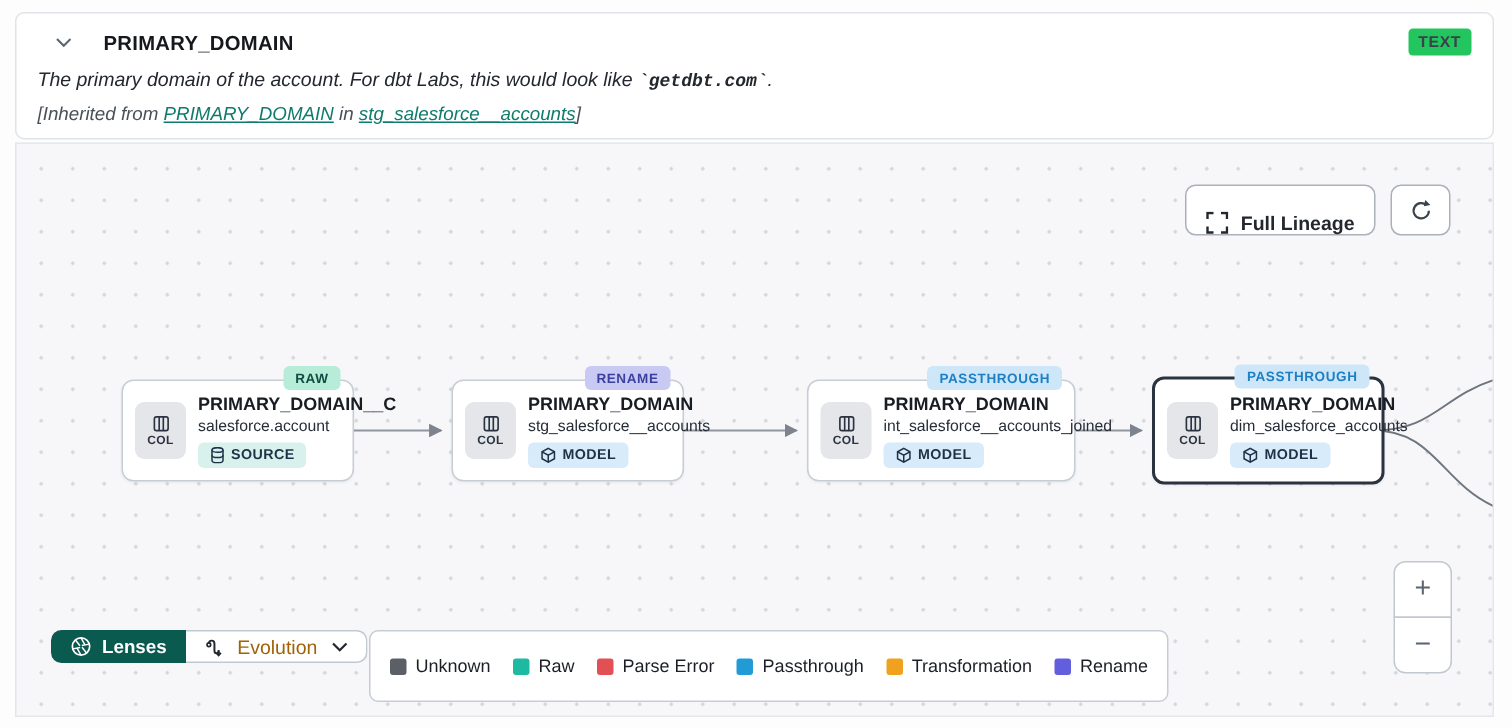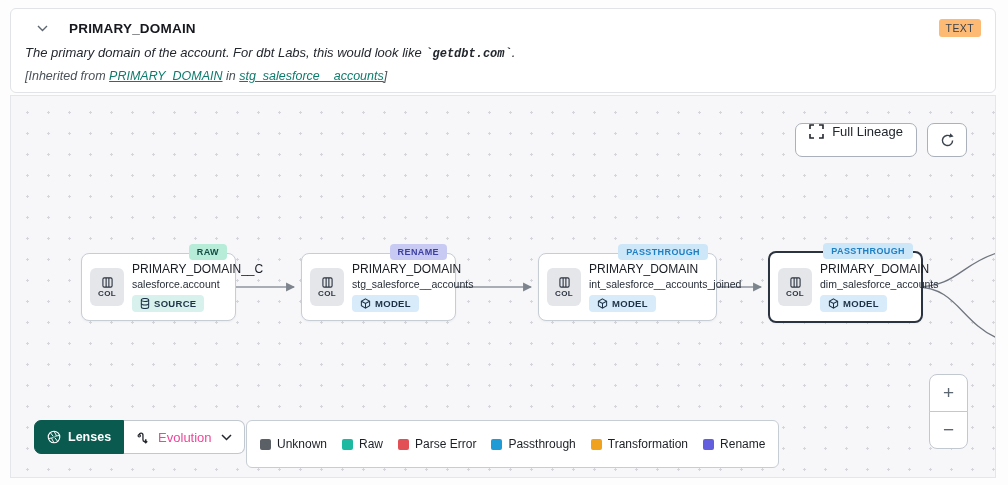--- a/index.html
+++ b/index.html
@@ -6,21 +6,21 @@
   html,body { width:1008px; height:485px; background:#fdfdfd; font-family:"Liberation Sans",sans-serif; color:#1f2430; overflow:hidden; }
   body { position:relative; }
 
   
   .header-card { position:absolute; left:10px; top:8px; width:986px; height:85px;
     background:#fff; border:1px solid #e0e3e8; border-radius:6px; padding:8px 14px 8px 14px; }
   .header-row { display:flex; align-items:center; gap:18px; height:22px; }
   .chev-btn { width:18px; height:18px; display:flex; align-items:center; justify-content:center; margin-left:8px; cursor:pointer; color:#5c6670; }
   .hdr-title { font-size:13.5px; font-weight:bold; letter-spacing:.2px; color:#16181d; }
   .hdr-spacer { flex:1; }
-  .type-badge { background:#fdba74; color:#3a414b; font-size:10.5px; font-weight:normal; letter-spacing:.4px; padding:3px 7px; border-radius:3px; }
+  .type-badge { background:#22c55e; color:#3a414b; font-size:10.5px; font-weight:bold; letter-spacing:.4px; padding:3px 7px; border-radius:3px; }
   .desc-line { margin-top:6px; font-size:13px; font-style:italic; color:#23272e; }
   .desc-code { font-family:"Liberation Mono",monospace; font-weight:bold; font-style:italic; font-size:12px; }
   .inherit-line { margin-top:8px; font-size:12.5px; font-style:italic; color:#4a5158; }
   .inherit-link { color:#0f7b6c; text-decoration:underline; cursor:pointer; }
 
   
   .canvas { position:absolute; left:10px; top:95px; width:986px; height:383px;
     background:#f7f7f9; border:1px solid #e4e6ea;
     background-image:radial-gradient(#d4d6db 1px, transparent 1.2px);
     background-size:21px 21px; background-position:6px 6px; }
@@ -28,44 +28,44 @@
   .edges { position:absolute; left:0; top:0; width:100%; height:100%; pointer-events:none; }
 
   
   .node { position:absolute; height:68px; background:#fff; border:1px solid #c7cdd5; border-radius:8px;
     display:flex; align-items:center; gap:8px; padding:8px 8px; box-shadow:0 1px 2px rgba(20,30,40,.05); cursor:pointer; }
   .node.selected { border:2px solid #2b3340; height:72px; }
   .col-chip { width:34px; height:38px; background:#e4e6ea; border-radius:6px; flex:0 0 auto;
     display:flex; flex-direction:column; align-items:center; justify-content:center; gap:1px; }
   .col-chip .chip-label { font-size:8px; font-weight:bold; color:#2b3340; letter-spacing:.3px; }
   .node-text { display:flex; flex-direction:column; align-items:flex-start; min-width:0; }
-  .node-title { font-size:12px; font-weight:normal; color:#181c23; white-space:nowrap; }
+  .node-title { font-size:12px; font-weight:bold; color:#181c23; white-space:nowrap; }
   .node-sub { font-size:10.5px; color:#272e38; margin-top:2px; white-space:nowrap; }
   .res-pill { display:inline-flex; align-items:center; gap:4px; margin-top:5px;
     font-size:9.5px; font-weight:bold; letter-spacing:.3px; color:#1d3246; padding:3px 8px; border-radius:4px; }
   .res-source { background:#d9f1ec; }
   .res-model { background:#d8ebfa; }
   .node-badge { position:absolute; top:-10px; right:8px; font-size:9px; font-weight:bold; letter-spacing:.4px;
     padding:3px 8px; border-radius:4px; }
   .badge-raw { background:#b7edd8; color:#114c43; }
   .badge-rename { background:#c8caf3; color:#3c3f9f; }
   .badge-passthrough { background:#cde7f9; color:#1e7fc2; }
 
   
-  .fl-btn { position:absolute; top:27px; right:78px; height:34px; display:flex; align-items:flex-start; gap:8px;
-    background:#fff; border:1px solid #aab1ba; border-radius:7px; padding:0 13px; font-size:13px; color:#23272e; cursor:pointer; }
+  .fl-btn { position:absolute; top:27px; right:78px; height:34px; display:flex; align-items:flex-end; gap:8px;
+    background:#fff; border:1px solid #aab1ba; border-radius:7px; padding:0 13px; font-size:13px; color:#23272e; cursor:pointer;font-weight:bold; }
   .refresh-btn { position:absolute; top:27px; right:28px; width:40px; height:34px; background:#fff;
     border:1px solid #aab1ba; border-radius:7px; display:flex; align-items:center; justify-content:center; cursor:pointer; }
 
   
-  .lenses-group { position:absolute; left:23px; top:324px; height:34px; display:flex; }
+  .lenses-group { position:absolute; left:23px; top:324px; height:22px; display:flex; }
   .lenses-btn { background:#0b5a50; color:#fff; border:1px solid #0b5a50; border-radius:7px 0 0 7px;
     display:flex; align-items:center; gap:7px; padding:0 12px; font-size:12.5px; font-weight:bold; cursor:pointer; }
   .lens-select { background:#fff; border:1px solid #c2c8d0; border-left:none; border-radius:0 7px 7px 0;
-    display:flex; align-items:center; gap:9px; padding:0 12px; font-size:13px; color:#ec4899; cursor:pointer; }
+    display:flex; align-items:center; gap:9px; padding:0 12px; font-size:13px; color:#a16207; cursor:pointer; }
 
   .legend { position:absolute; left:235px; top:324px; height:48px; display:flex; align-items:center; gap:15px;
     background:#fff; border:1px solid #c7cdd5; border-radius:6px; padding:0 13px; }
   .legend-item { display:flex; align-items:center; gap:6px; font-size:12px; color:#1c2026; }
   .legend-swatch { width:11px; height:11px; border-radius:2px; flex:0 0 auto; }
 
   .zoom-ctl { position:absolute; right:27px; top:278px; width:39px; }
   .zoom-btn { width:39px; height:38px; background:#fff; border:1px solid #c2c8d0; display:flex;
     align-items:center; justify-content:center; font-size:19px; color:#5c6670; cursor:pointer; }
   .zoom-btn.zin { border-radius:8px 8px 0 0; }

